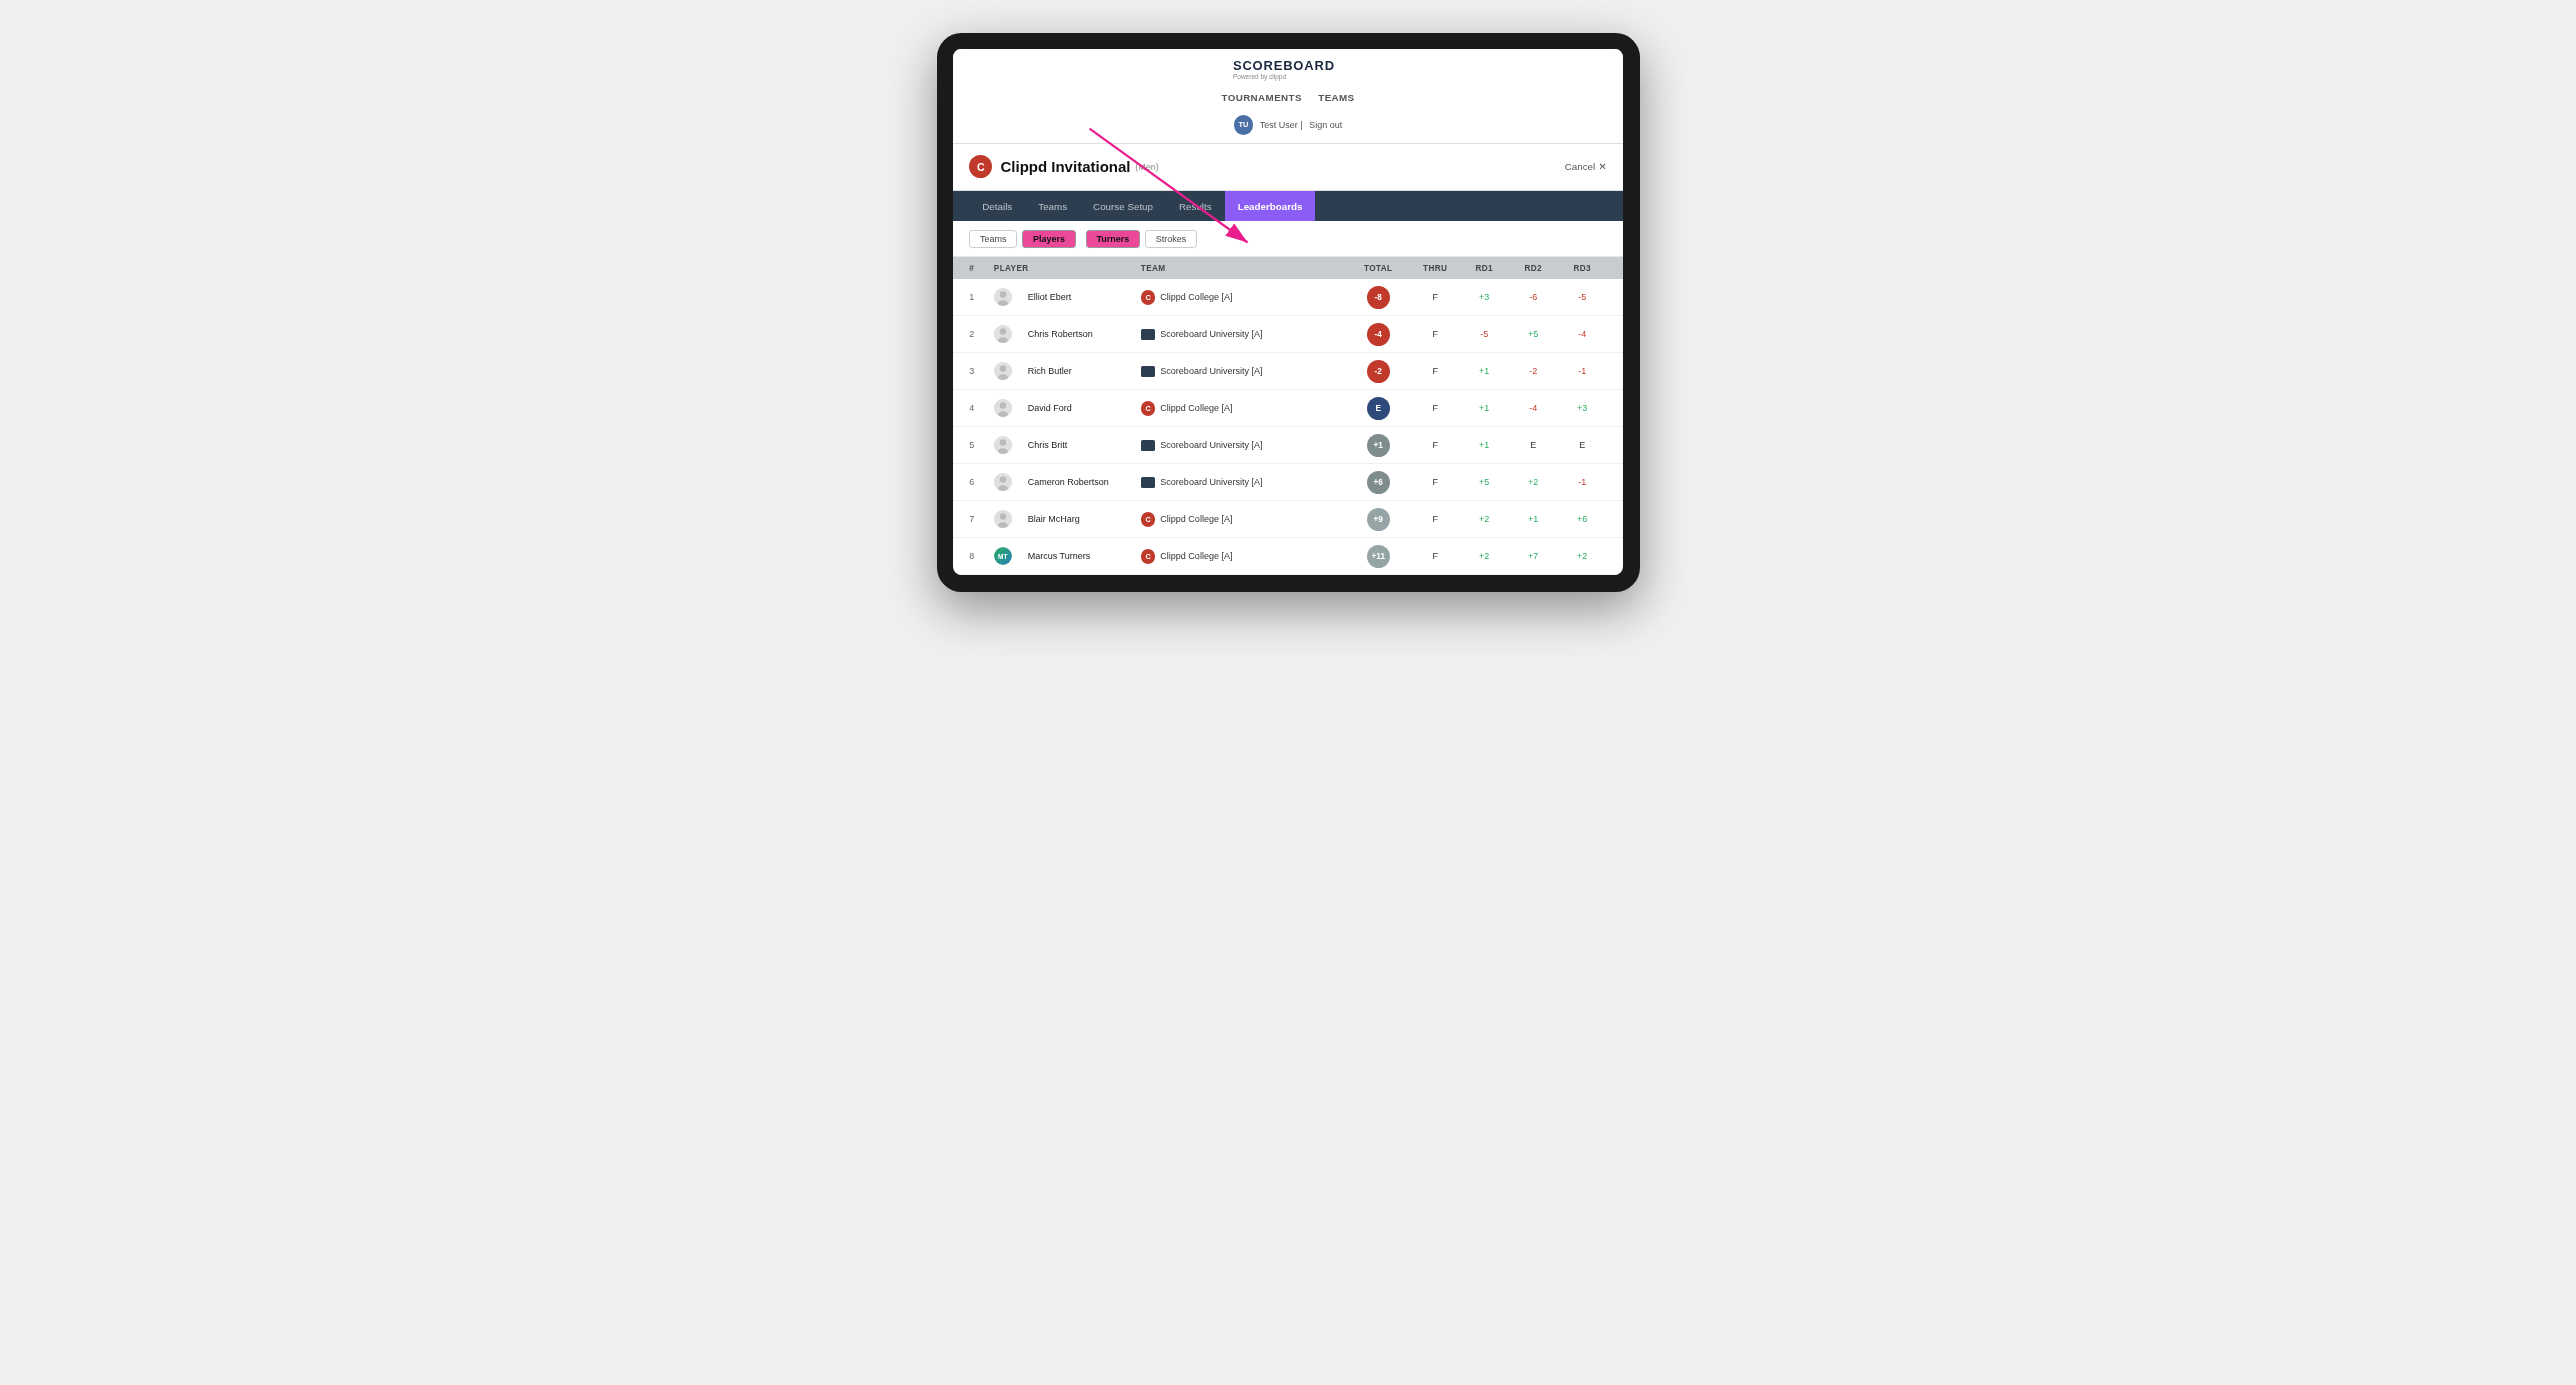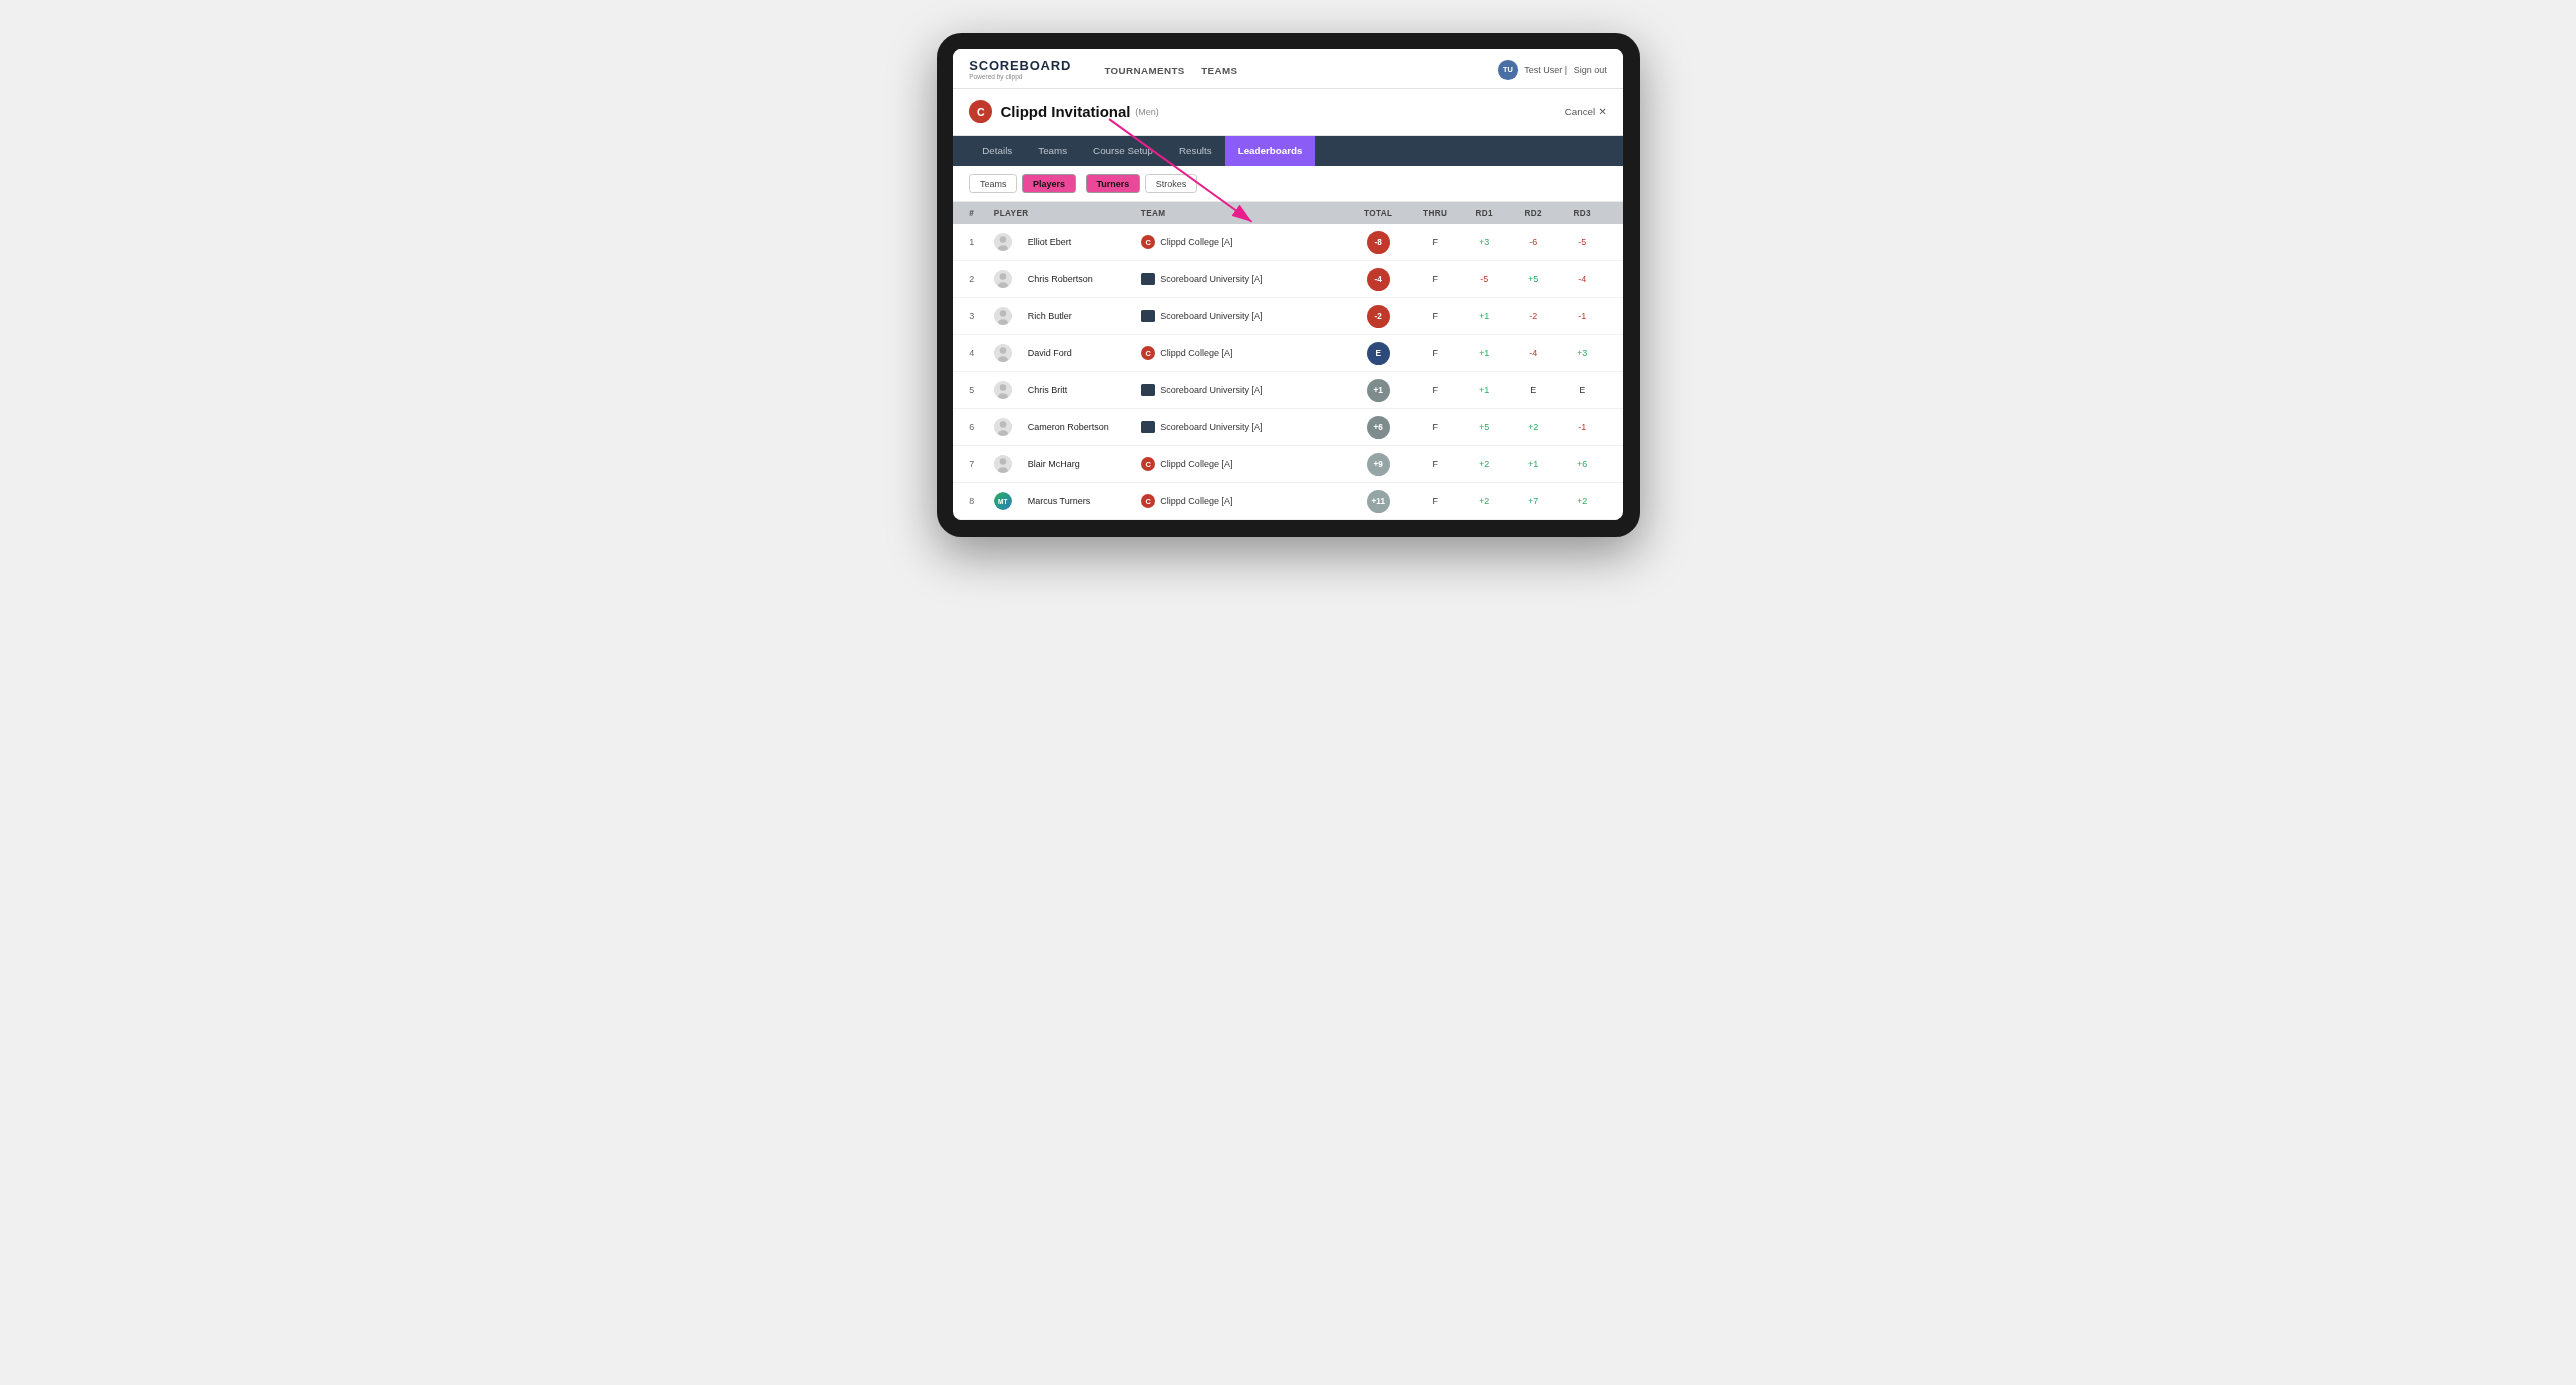--- a/index.html
+++ b/index.html
@@ -34,23 +34,24 @@
       background: #fff;
       border-radius: 8.2px;
       overflow: hidden;
     }
 
     
     .top-nav {
       background: #fff;
       border-bottom: 0.8px solid #e0e0e0;
       display: flex;
-      align-items: flex-end;
+      align-items: center;
       padding: 8.2px 16.4px;
-      gap: 25px;
+      gap: 9px;
+      flex-direction: column;
     }
     .logo-area {
       display: flex;
       flex-direction: column;
       margin-right: 8.2px;
     }
     .logo-text {
       font-size: 13px;
       font-weight: 900;
       letter-spacing: 0.8px;

